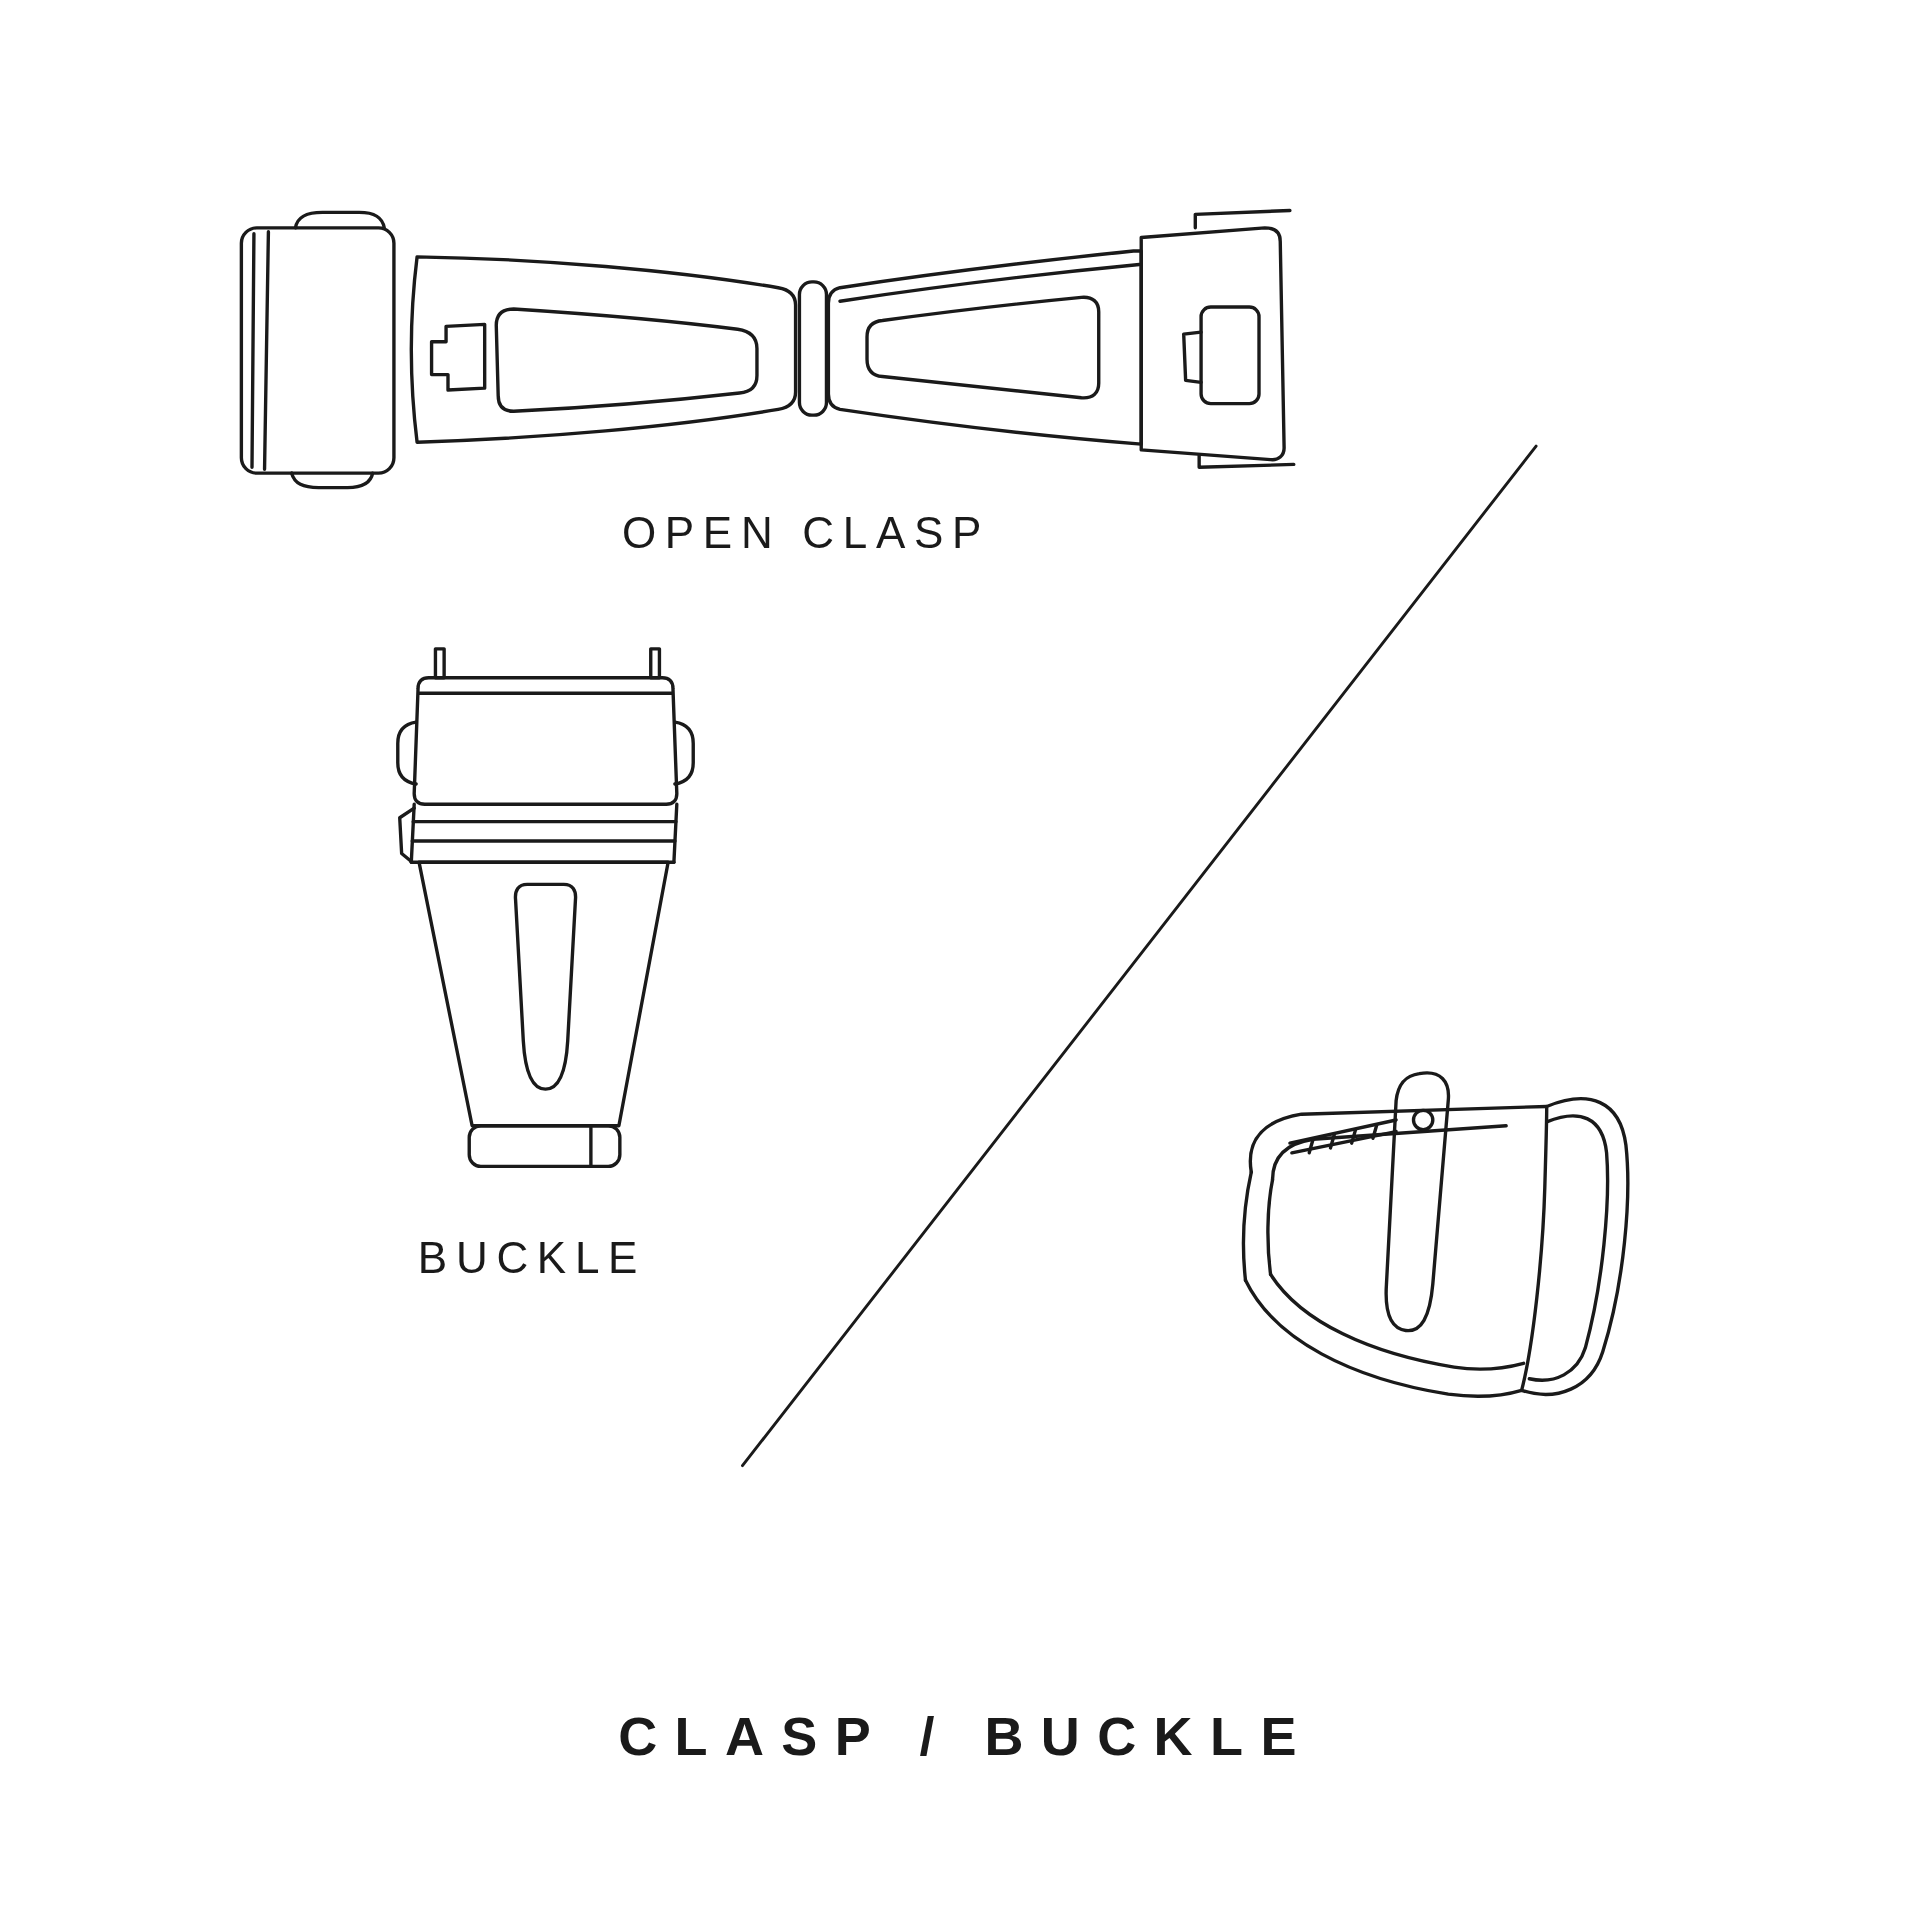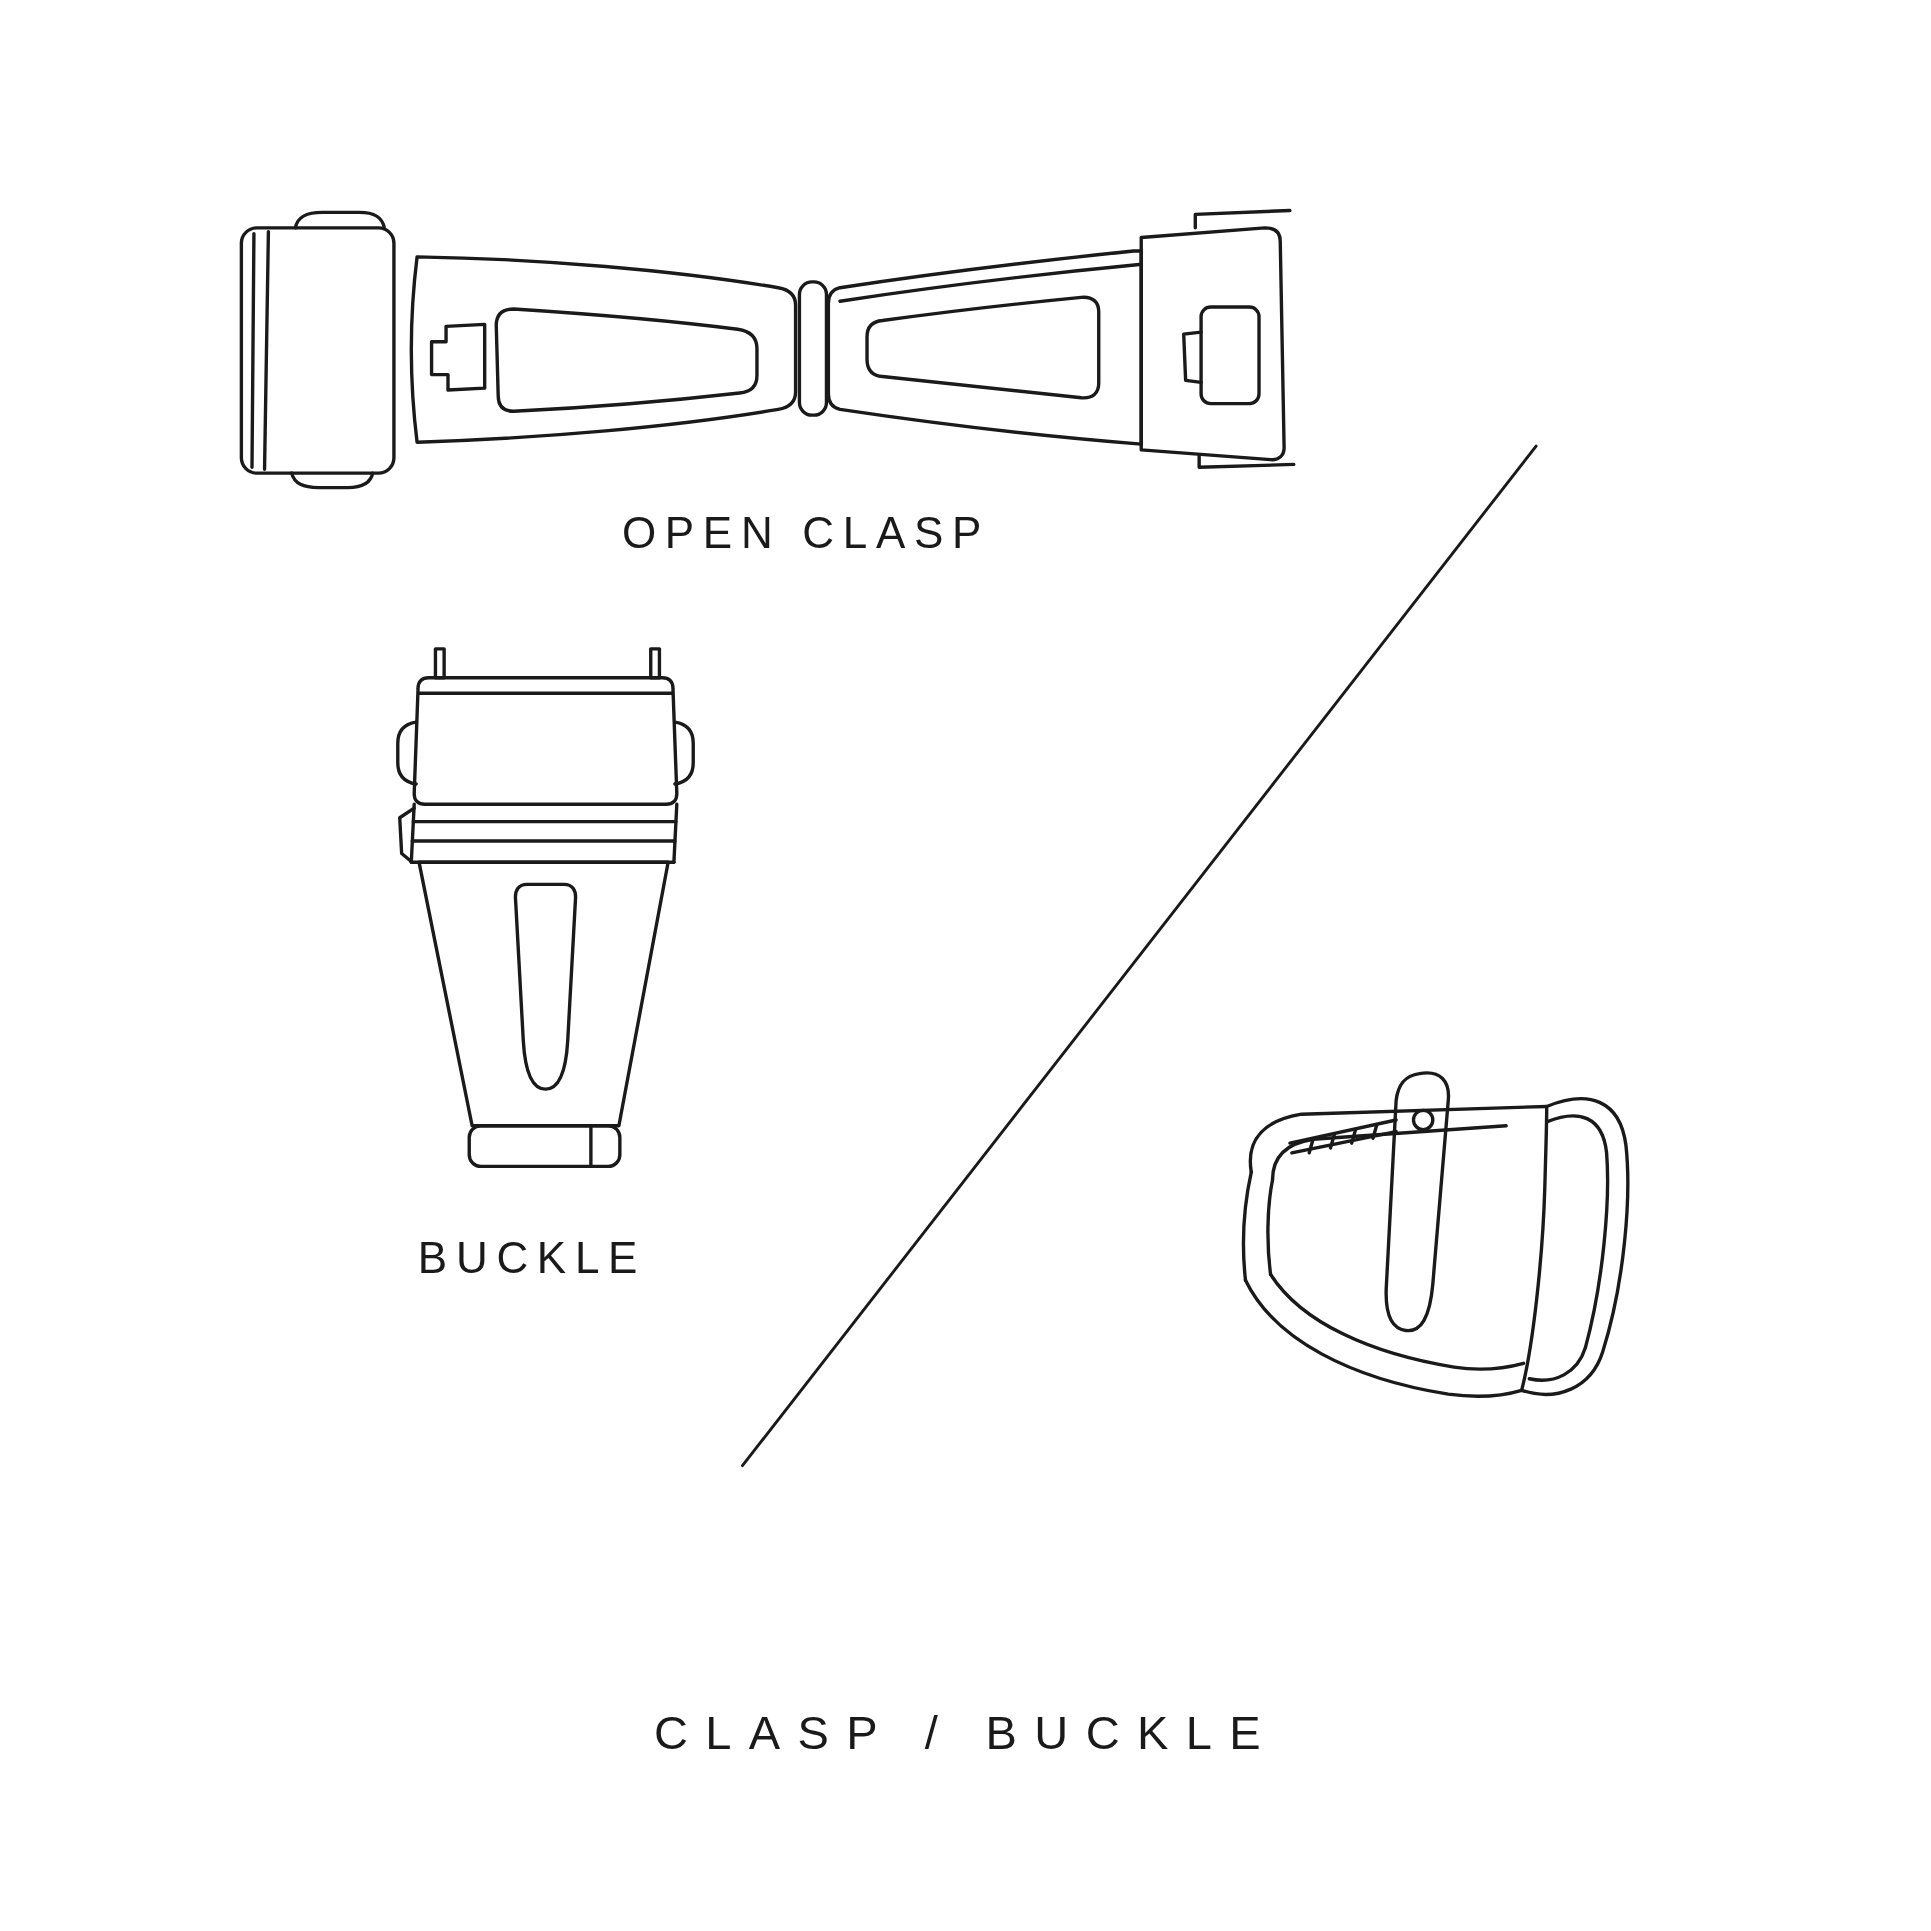--- a/index.html
+++ b/index.html
@@ -20,22 +20,22 @@
     transform: translateX(-50%);
     color: #1a1a1a;
     white-space: nowrap;
   }
   .caption {
     font-size: 44px;
     font-weight: 400;
     letter-spacing: 8.7px;
   }
   .title {
-    font-size: 47px;
-    font-weight: 400;
+    font-size: 54px;
+    font-weight: 700;
     letter-spacing: 17.4px;
   }
   svg * { vector-effect: none; }
 </style>
 </head>
 <body>
 
 <div class="canvas">
 
   <svg class="art" width="1931" height="1931" viewBox="0 0 2000 2000" fill="none" stroke="#1a1a1a" stroke-width="3.5" stroke-linecap="round" stroke-linejoin="round">

